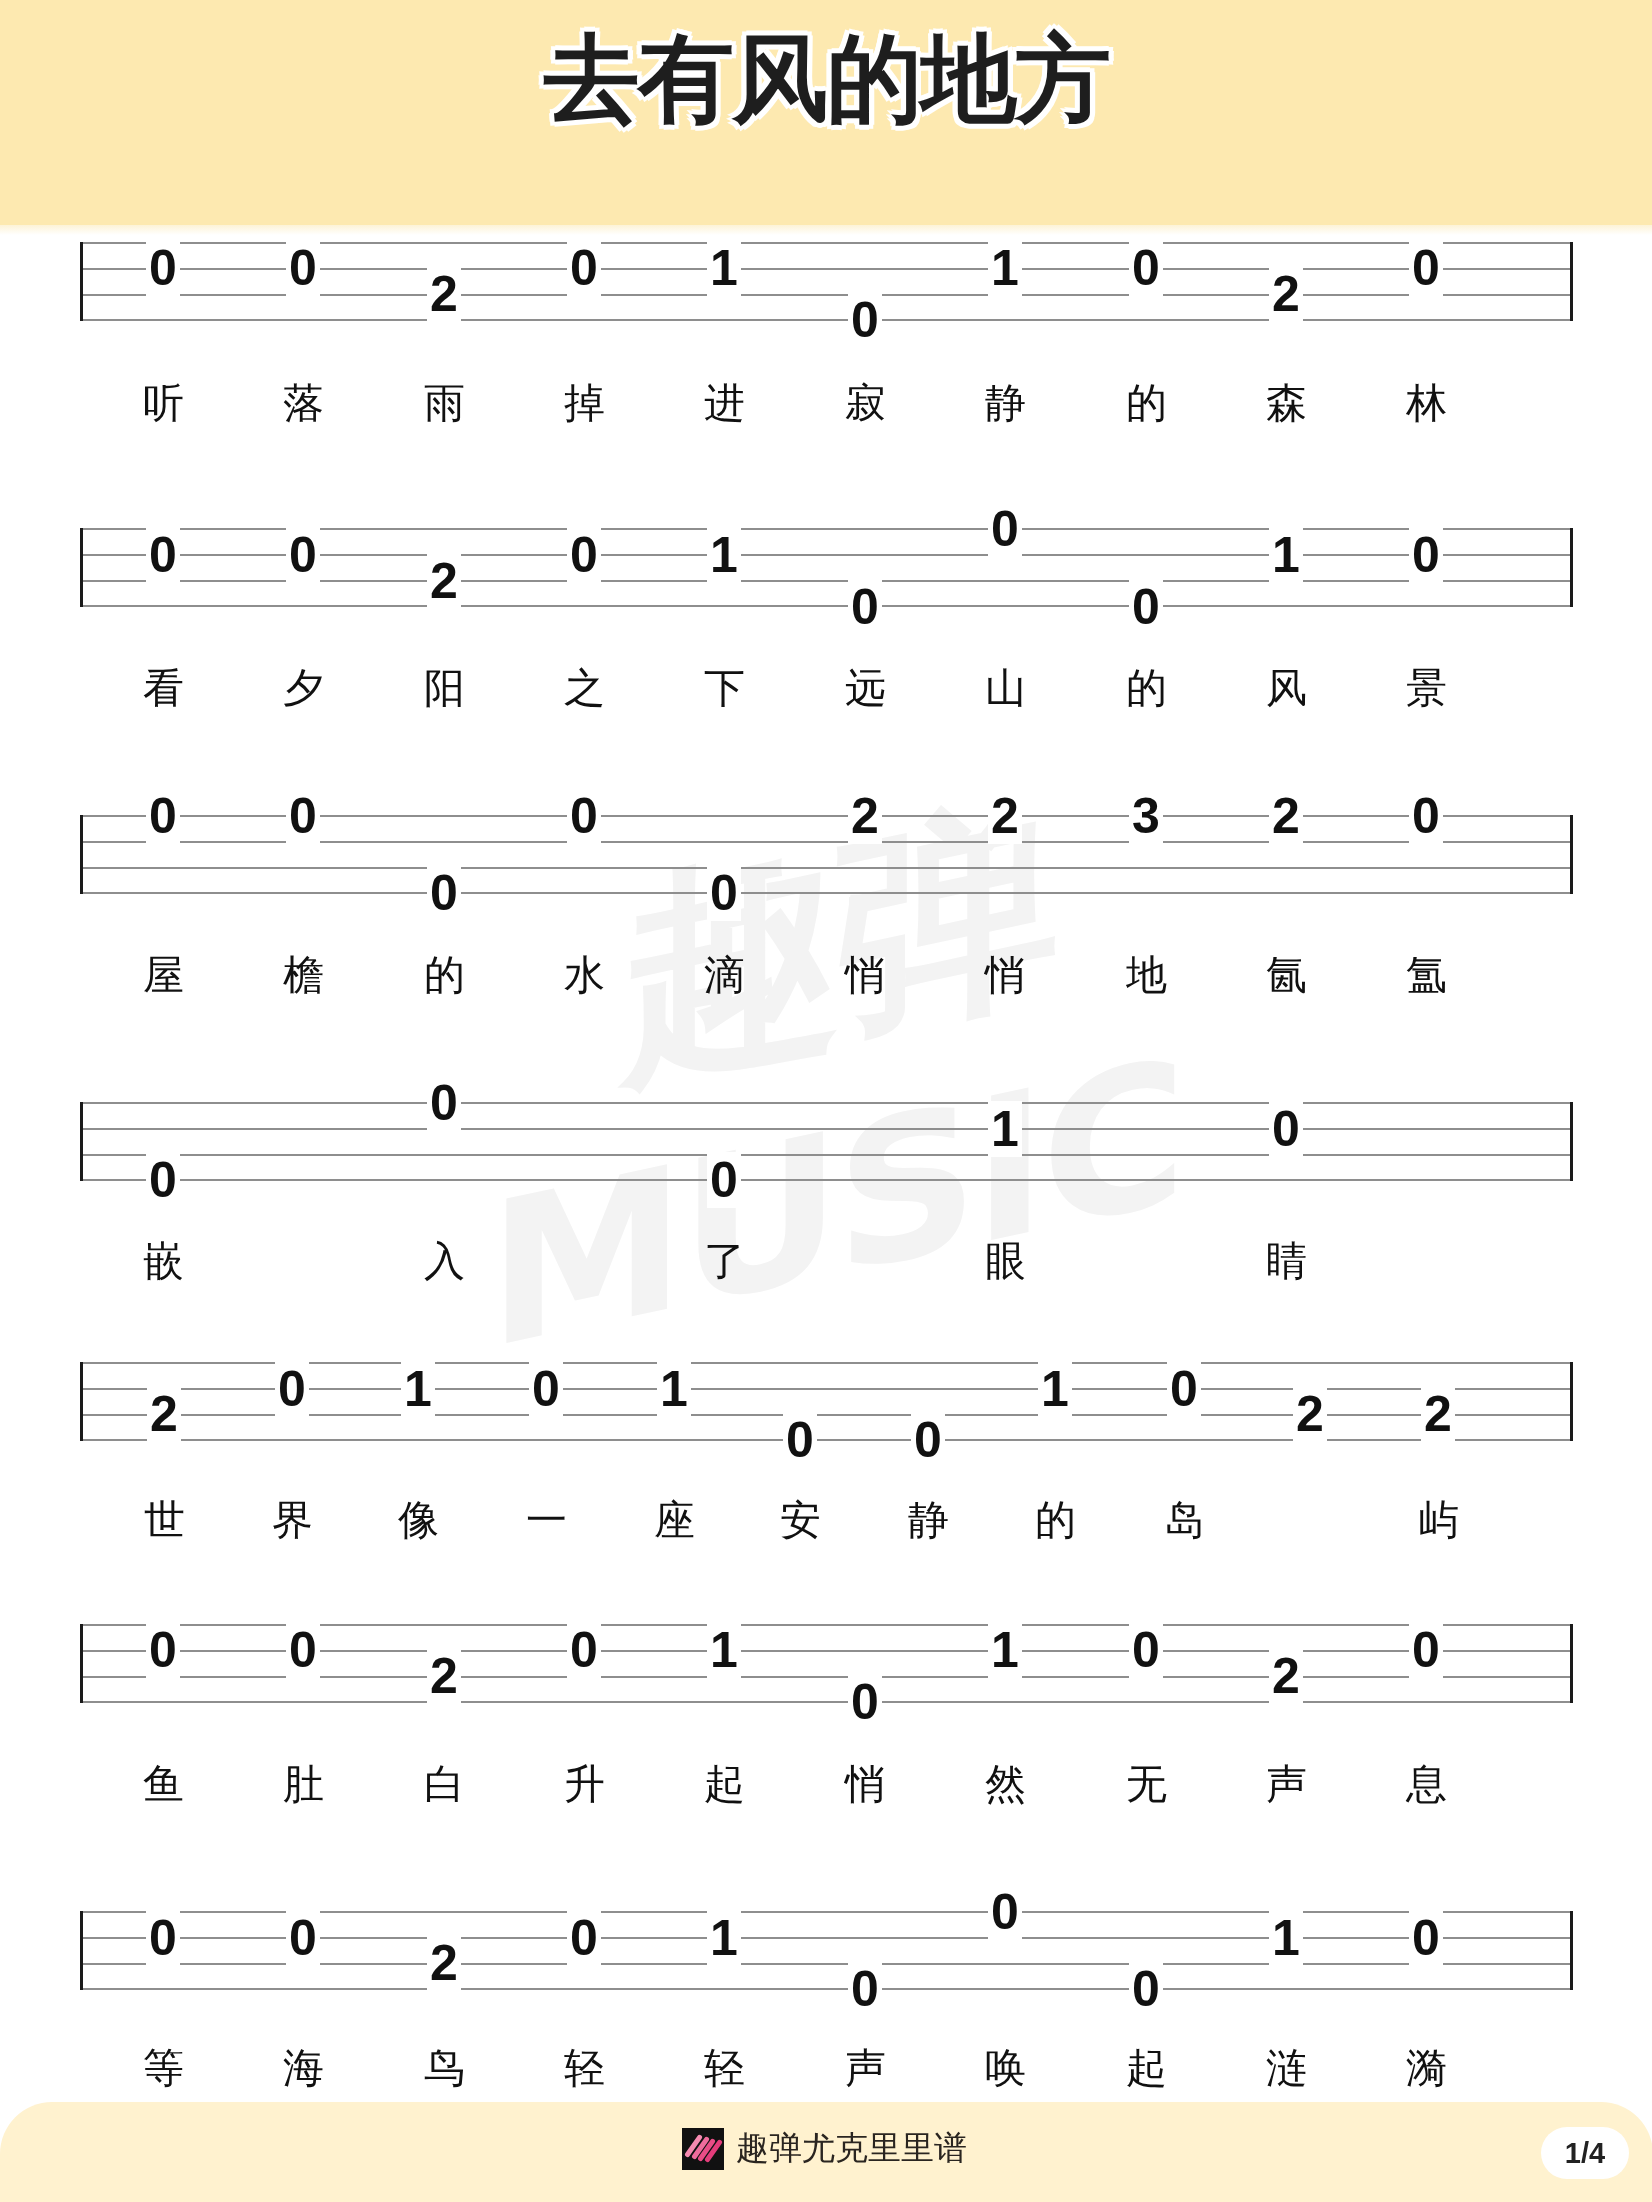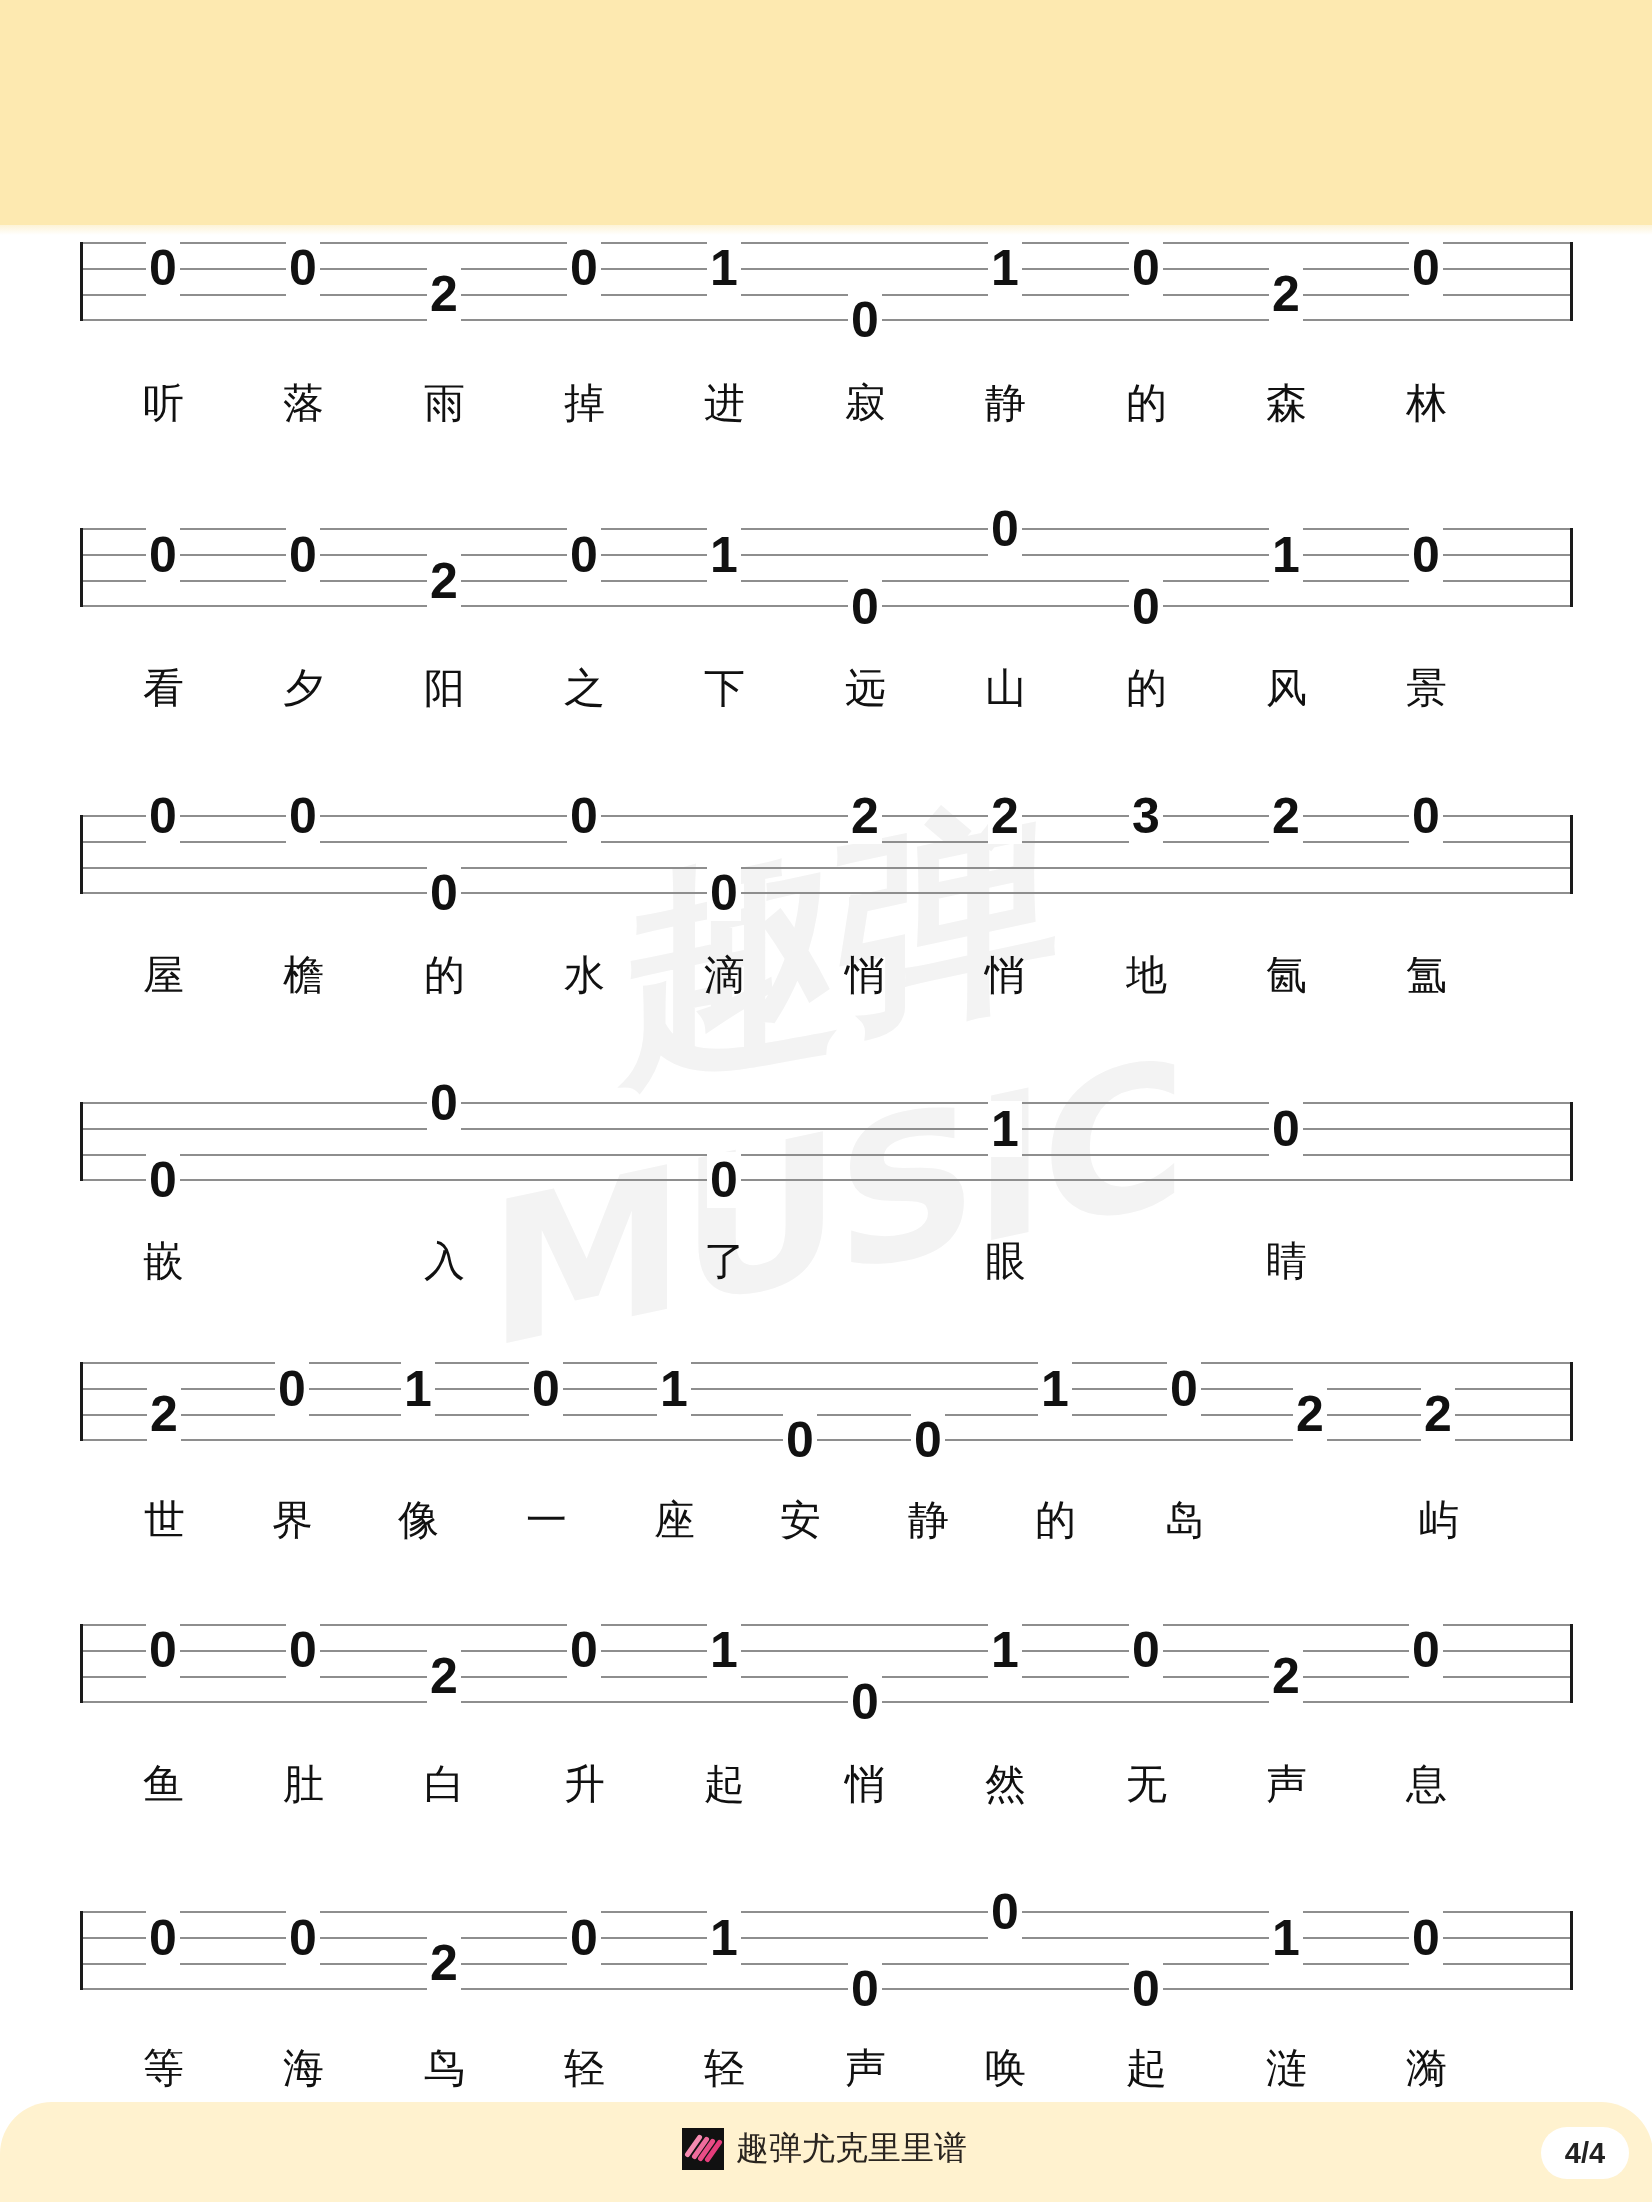--- a/index.html
+++ b/index.html
@@ -38,20 +38,21 @@
   .brand{position:absolute;left:736px;top:2125px;font-size:33px;line-height:46px;
        color:#2a2520;font-family:"DejaVu Sans",sans-serif;}
   .page-badge{position:absolute;left:1541px;top:2127px;width:88px;height:52px;background:#fff;
        border-radius:26px;text-align:center;font-weight:bold;font-size:29px;line-height:52px;
        color:#222;font-family:"Liberation Sans",sans-serif;}
 </style>
 </head>
 <body>
 
 <div class="header">
+  <div class="title">去有风的地方</div>
 </div>
 <div class="header-fade"></div>
 
 <div class="watermark">
   <span class="wm-cn">趣弹</span>
   <span class="wm-en">MUSIC</span>
 </div>
 
 <div id="tab-container">
     <div class="staff" style="top: 242px;">
@@ -244,14 +245,14 @@
   </div>
 
 <div class="footer"></div>
 <div class="logo-box">
   <div class="logo-stripe" style="left:8.6px;top:5.2px;background:#f58ab0;"></div>
   <div class="logo-stripe" style="left:15.5px;top:6.9px;background:#ef6c9c;"></div>
   <div class="logo-stripe" style="left:22.4px;top:8.6px;background:#e94d86;"></div>
   <div class="logo-stripe" style="left:29px;top:10.3px;background:#e33c7a;"></div>
 </div>
 <div class="brand">趣弹尤克里里谱</div>
-<div class="page-badge">4/4</div>
+<div class="page-badge">1/4</div>
 
 
 </body></html>

